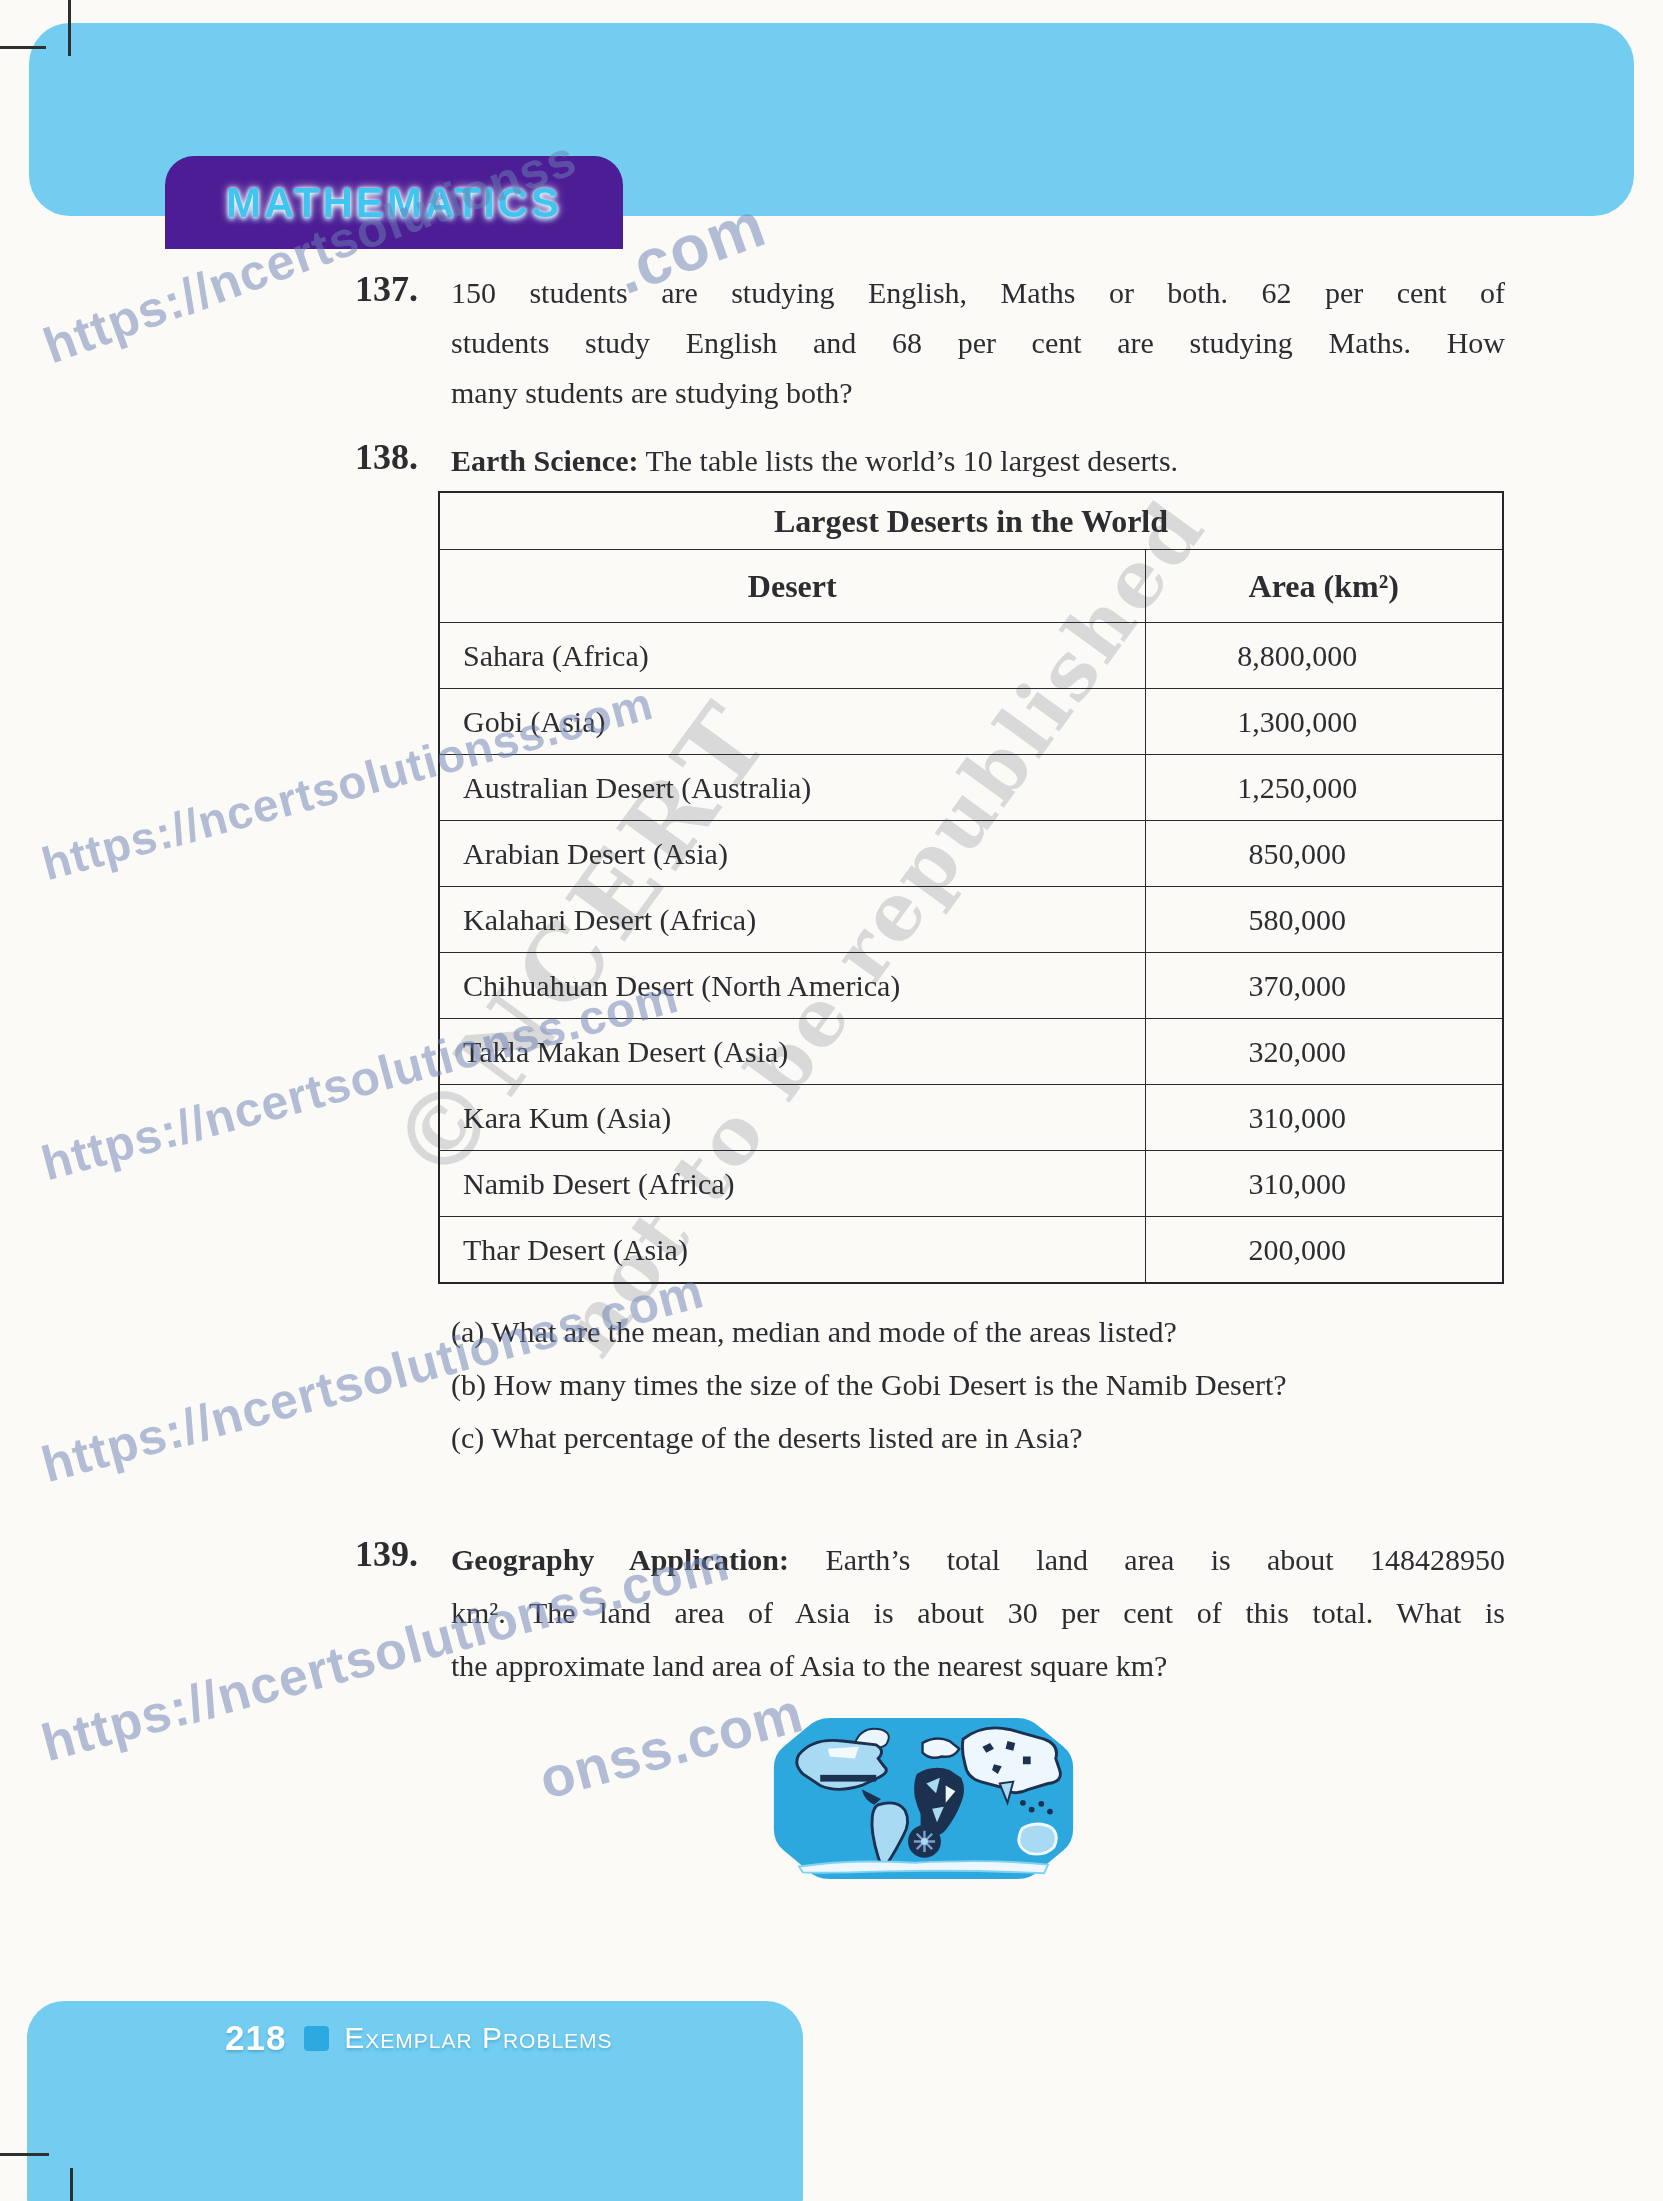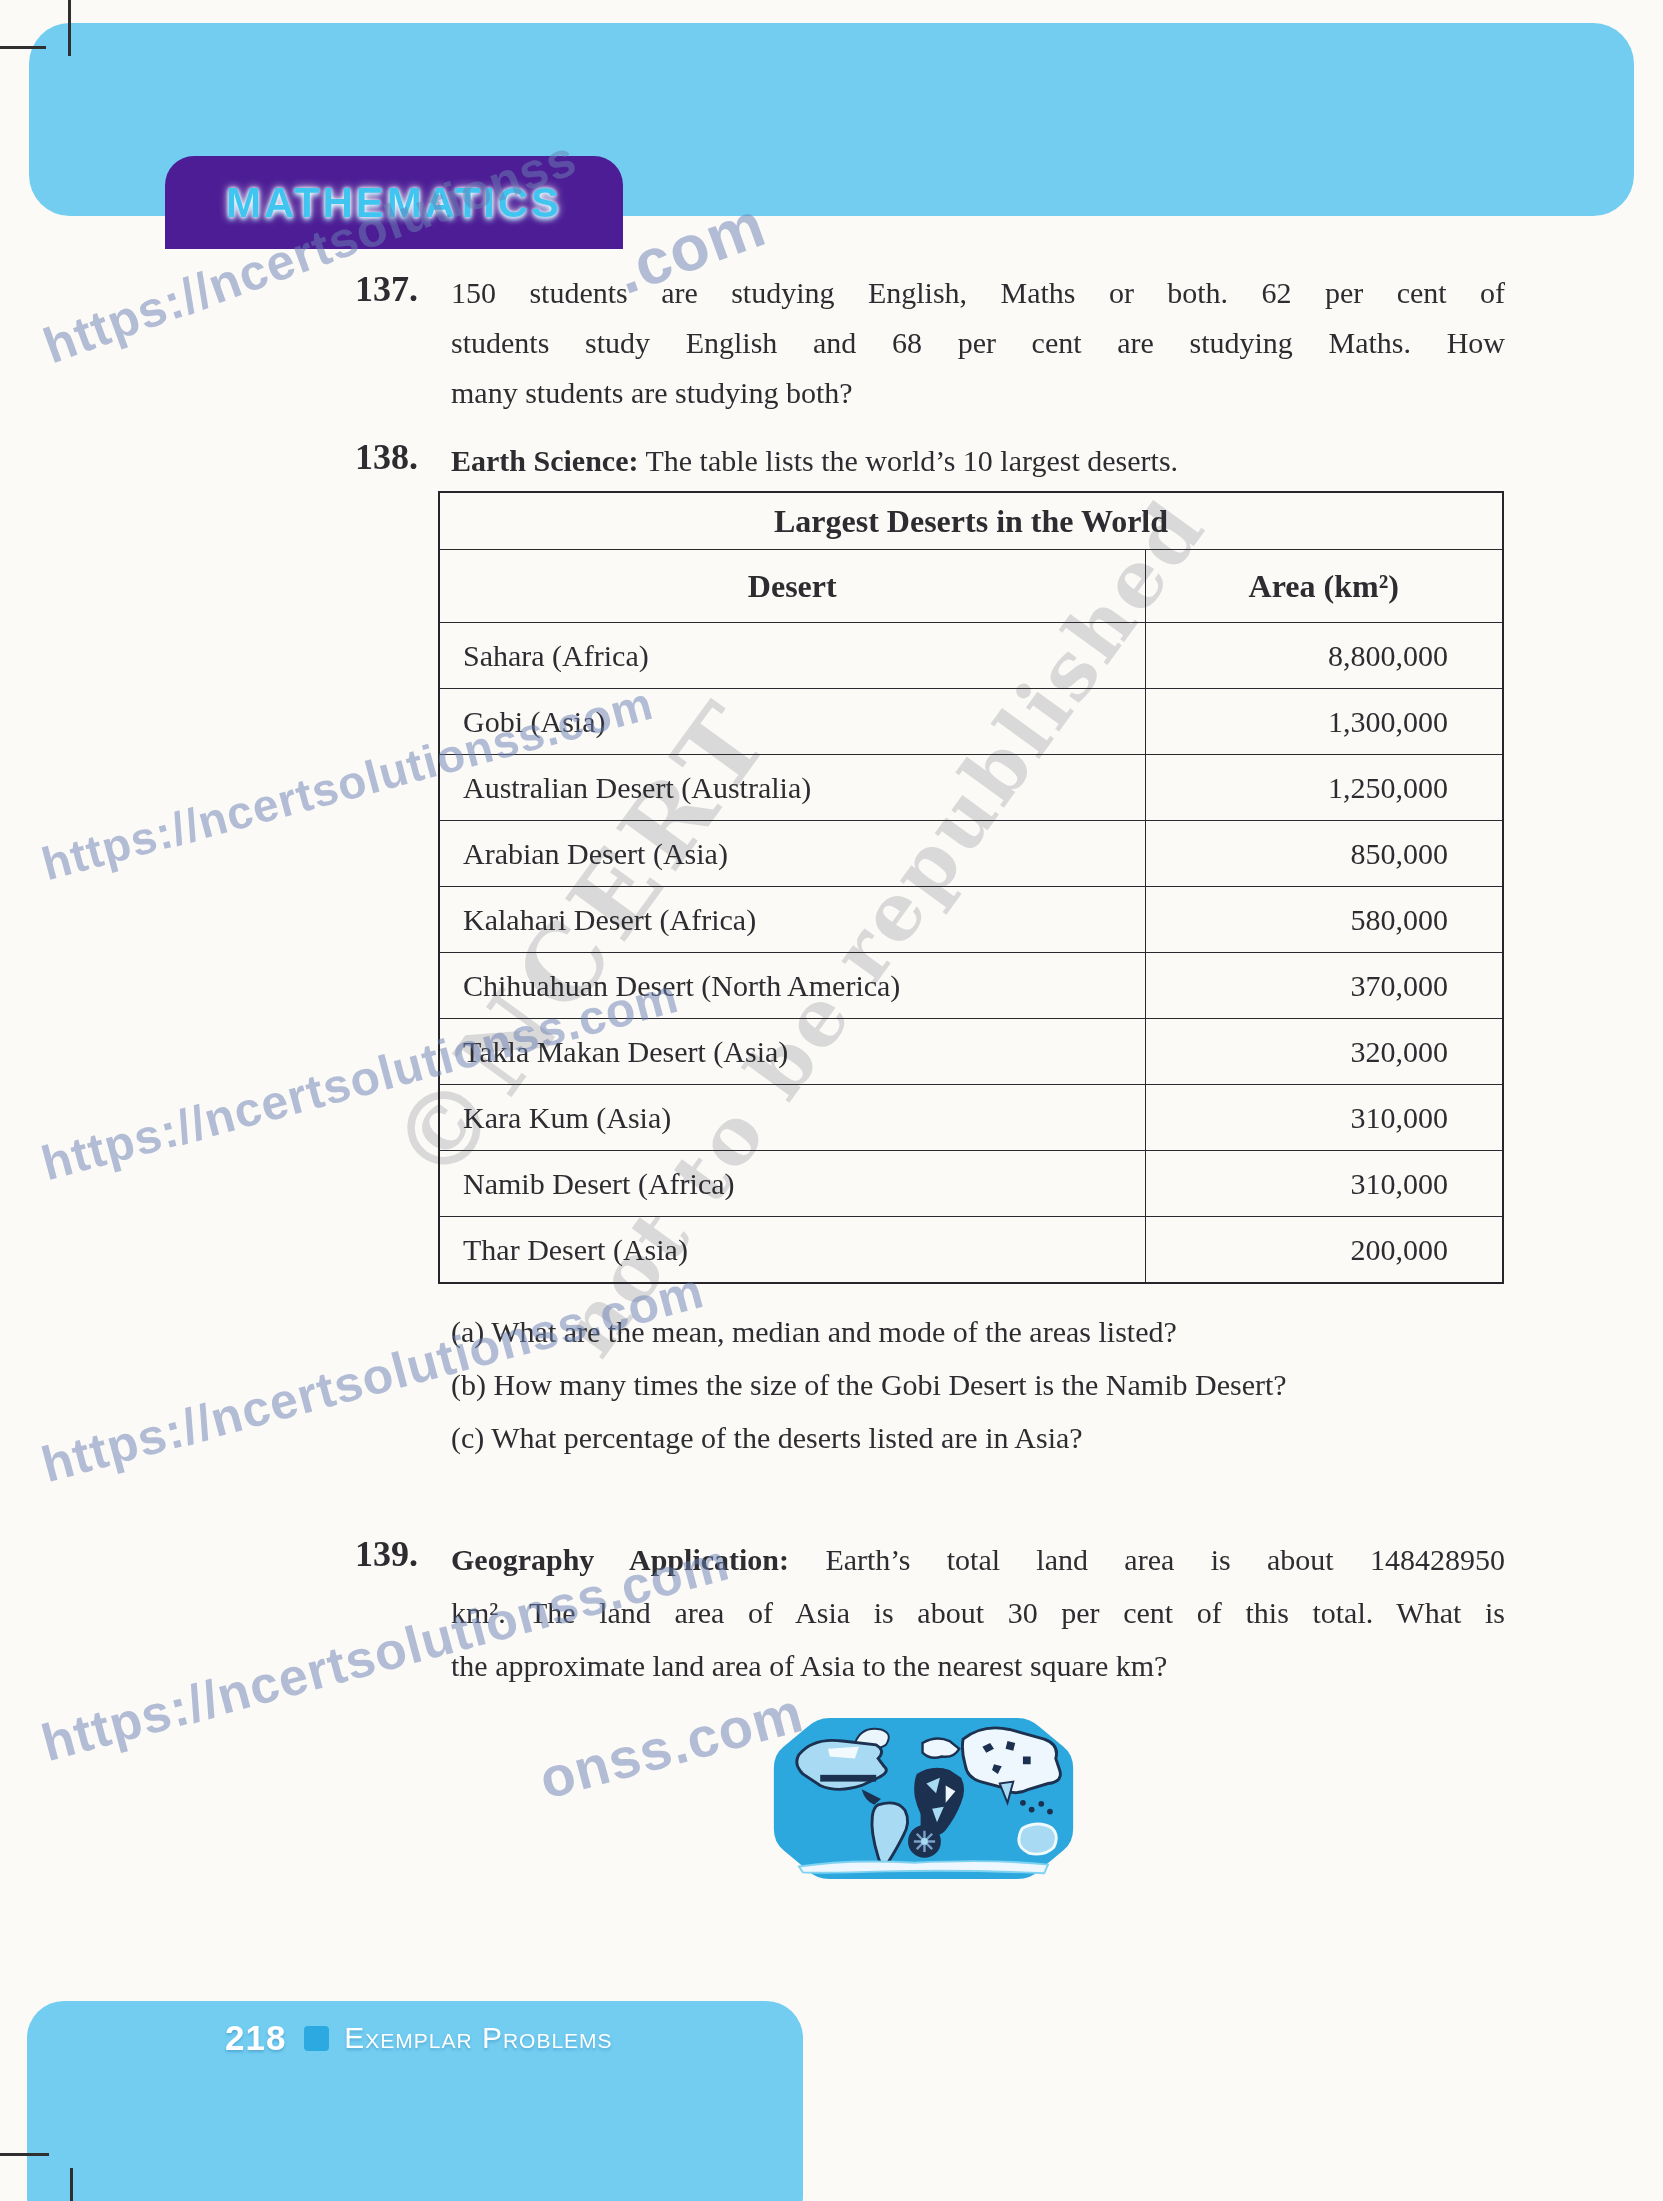--- a/index.html
+++ b/index.html
@@ -43,21 +43,21 @@
   }
   .desert-table td, .desert-table th { border:1.9px solid #2a2a2e; }
   .desert-table { border:2.9px solid #26262a; }
   .desert-table .title-cell {
     height:54px; text-align:center; font-weight:bold; font-size:32px;
   }
   .desert-table .head-cell {
     height:70px; text-align:center; font-weight:bold; font-size:32px;
   }
   .desert-table .name-cell { height:63px; padding-left:23px; text-align:left; }
-  .desert-table .area-cell { text-align:right; padding-right:54px; }
+  .desert-table .area-cell { text-align:center; padding-right:54px; }
   .col-desert { width:706px; }
   .col-area  { width:358px; }
   
   .subq { position:absolute; left:451px; top:1305px; width:1062px; z-index:2; }
   
   .map-wrap { position:absolute; left:770px; top:1714px; width:307px; height:169px; z-index:2; }
   
   .footer-bar {
     position:absolute; left:27px; top:2001px; width:776px; height:232px;
     background:#72cdf1; border-radius:37px; z-index:2;

